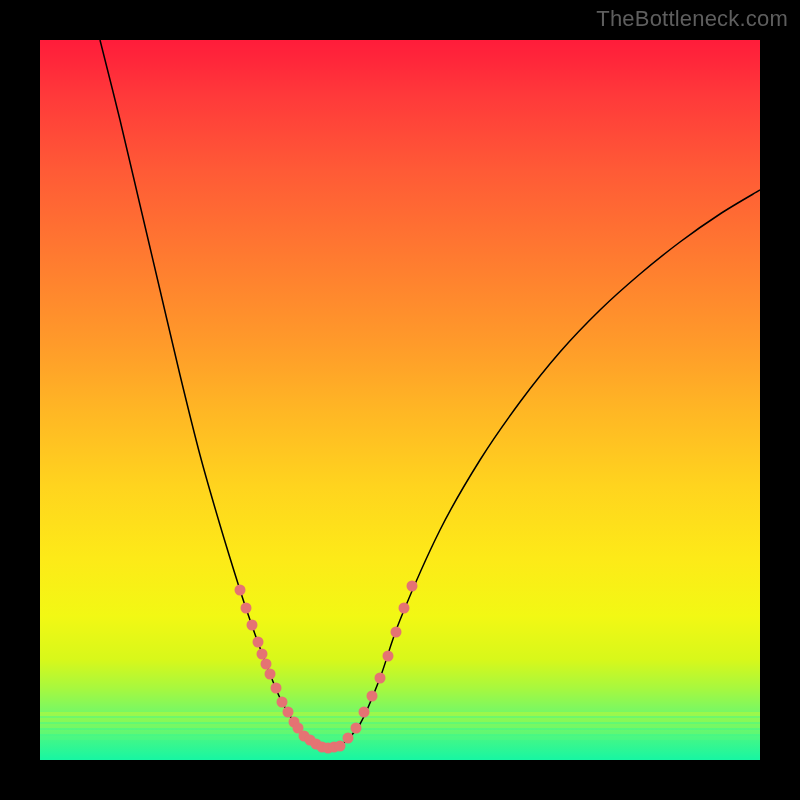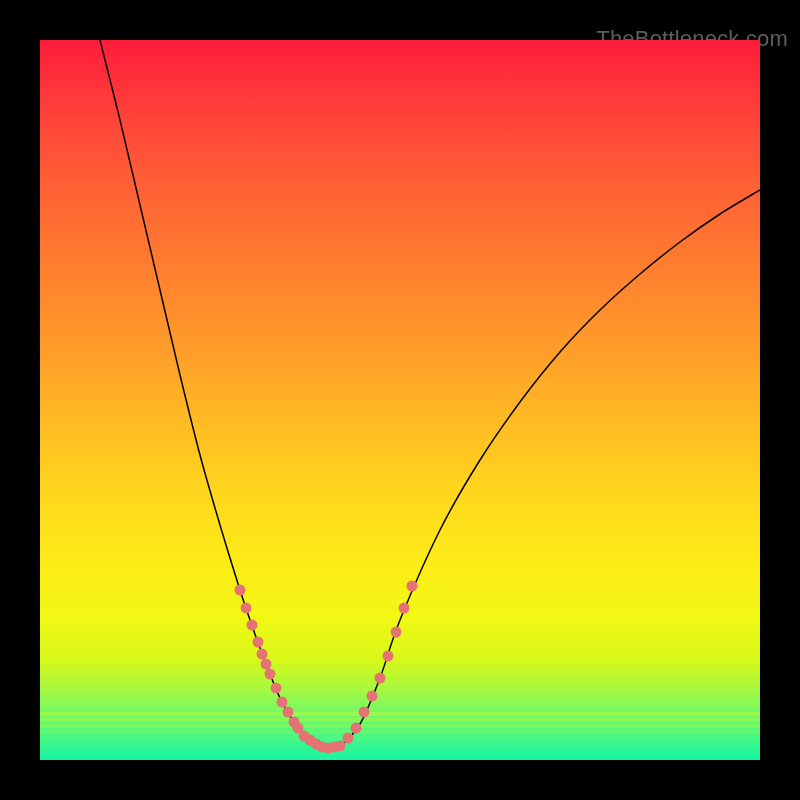--- a/index.html
+++ b/index.html
@@ -55,21 +55,20 @@
   }
   .watermark {
     position: absolute;
     top: 6px;
     right: 12px;
     color: #5e5e5e;
     font-size: 22px;
     font-weight: 500;
     letter-spacing: 0.2px;
     user-select: none;
-    margin-top: 20px;
   }
   svg.curve {
     position: absolute;
     left: 0;
     top: 0;
     width: 720px;
     height: 720px;
   }
   .curve-line {
     fill: none;

